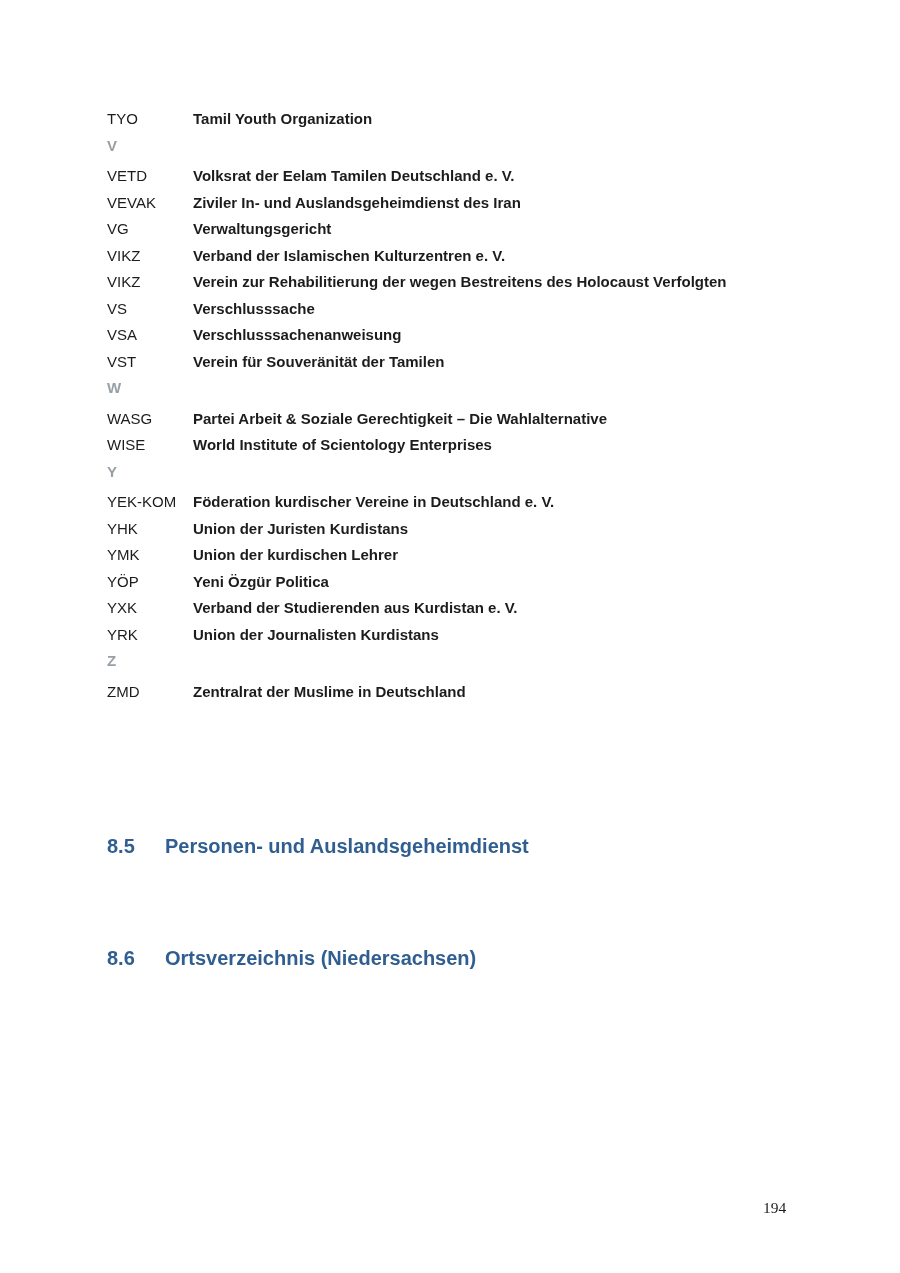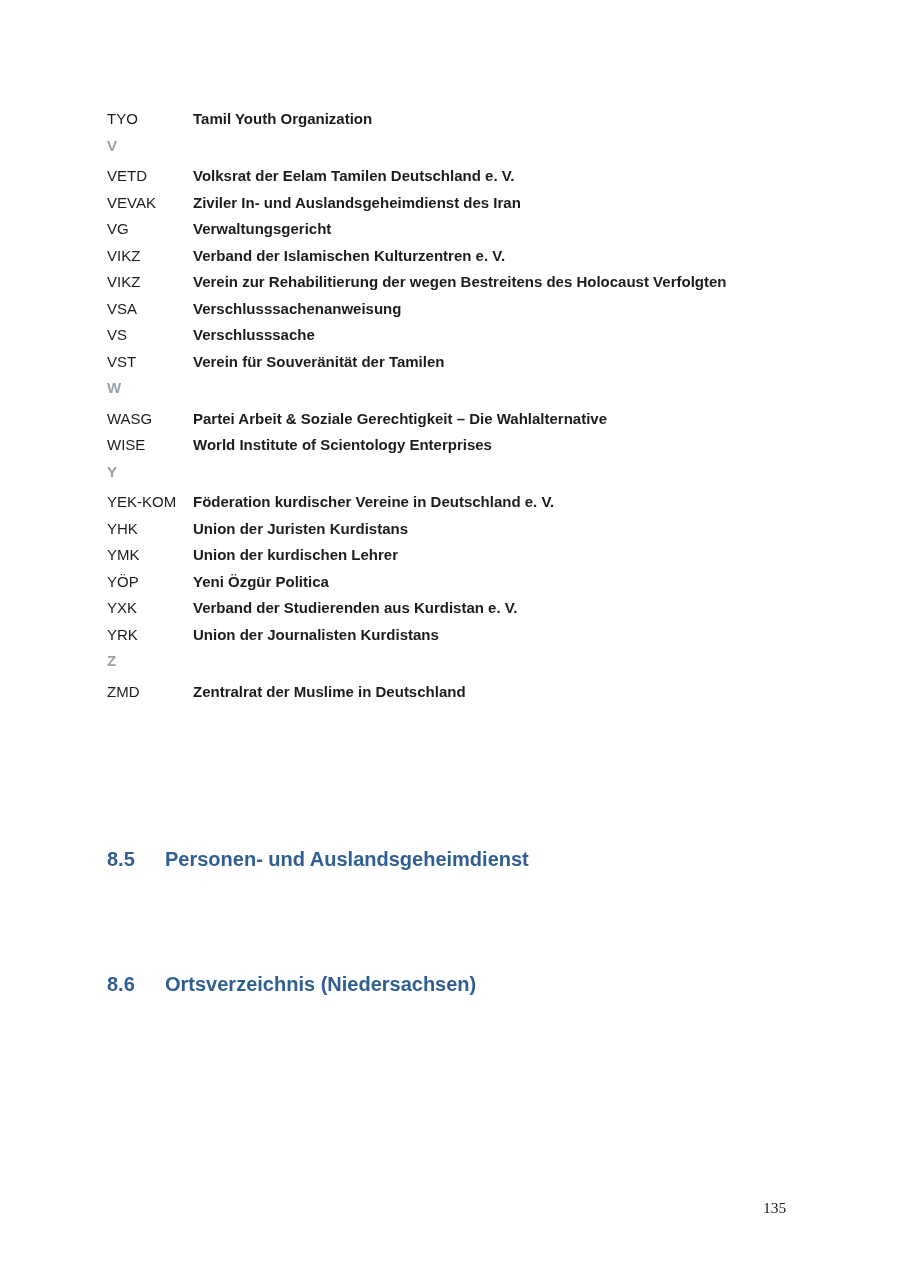--- a/index.html
+++ b/index.html
@@ -56,21 +56,20 @@
   .heading {
     display: flex;
     align-items: baseline;
     font-size: 20px;
     font-weight: bold;
     color: #305e90;
     line-height: 27px;
   }
   .heading .hnum {
     flex: 0 0 58px;
-    margin-top: 13px;
   }
   .heading + .heading {
     margin-top: 85px;
   }
   .page-number {
     position: absolute;
     left: 763px;
     top: 1199px;
     font-family: "Liberation Serif", "DejaVu Serif", serif;
     font-size: 15.5px;
@@ -112,27 +111,27 @@
       <span class="abbr">VIKZ</span>
       <span class="def">Verband der Islamischen Kulturzentren e. V.</span>
     </div>
 
     <div class="row">
       <span class="abbr">VIKZ</span>
       <span class="def">Verein zur Rehabilitierung der wegen Bestreitens des Holocaust Verfolgten</span>
     </div>
 
     <div class="row">
+      <span class="abbr">VS</span>
+      <span class="def">Verschlusssache</span>
+    </div>
+
+    <div class="row">
       <span class="abbr">VSA</span>
       <span class="def">Verschlusssachenanweisung</span>
-    </div>
-
-    <div class="row">
-      <span class="abbr">VS</span>
-      <span class="def">Verschlusssache</span>
     </div>
 
     <div class="row">
       <span class="abbr">VST</span>
       <span class="def">Verein für Souveränität der Tamilen</span>
     </div>
 
     <div class="row letter">
       <span class="abbr">W</span>
     </div>
@@ -196,15 +195,15 @@
     <h2 class="heading">
       <span class="hnum">8.5</span>
       <span class="htitle">Personen- und Auslandsgeheimdienst</span>
     </h2>
     <h2 class="heading">
       <span class="hnum">8.6</span>
       <span class="htitle">Ortsverzeichnis (Niedersachsen)</span>
     </h2>
   </div>
 
-  <div class="page-number">135</div>
+  <div class="page-number">194</div>
 
 </div>
 
 </body></html>

